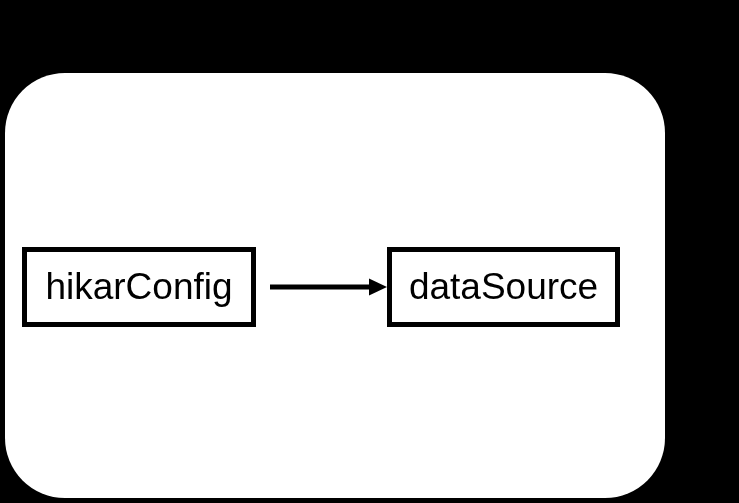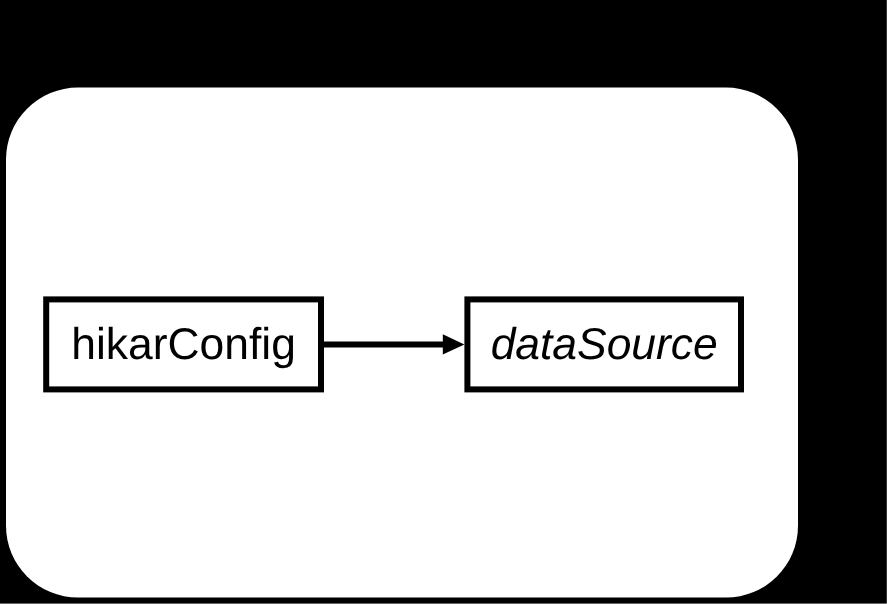--- a/index.html
+++ b/index.html
@@ -60,28 +60,28 @@
     display: block;
     width: 117px;
     height: 20px;
   }
 </style>
 </head>
 <body>
 
 <div class="panel">
 
-  <div class="node node-source" style="left:31px; top:174px;">
+  <div class="node node-source" style="left:17px; top:174px;">
     <span>hikarConfig</span>
   </div>
 
   <div class="edge" style="left:265px; top:204px;">
     <svg viewBox="0 0 117 20" xmlns="http://www.w3.org/2000/svg">
       <line x1="0" y1="10" x2="101" y2="10" stroke="#000000" stroke-width="5"></line>
       <polygon points="99,1.5 117,10 99,18.5" fill="#000000"></polygon>
     </svg>
   </div>
 
-  <div class="node node-target" style="left:382px; top:174px;font-style:italic;">
+  <div class="node node-target" style="left:382px; top:174px;">
     <span>dataSource</span>
   </div>
 
 </div>
 
 </body></html>

